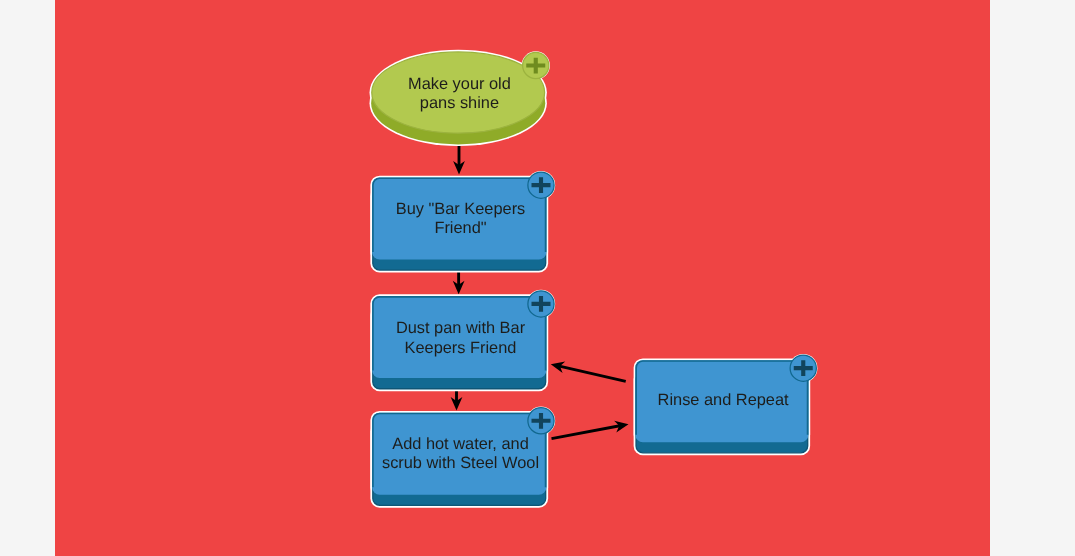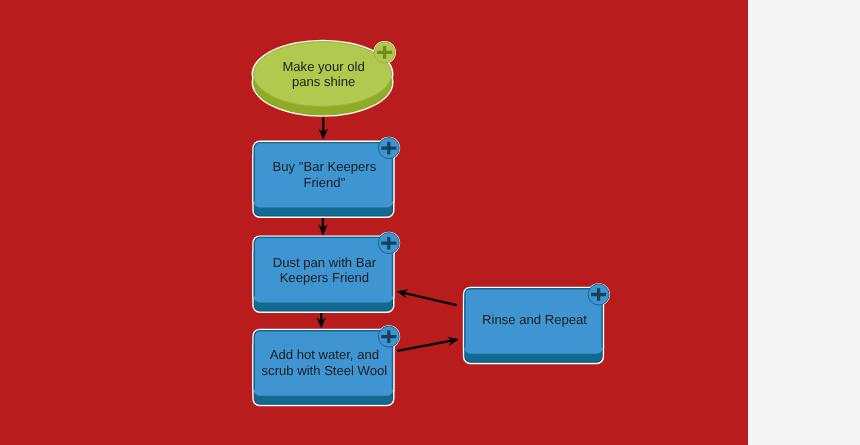--- a/index.html
+++ b/index.html
@@ -1,19 +1,19 @@
 <!DOCTYPE html>
 <html><head>
 <meta charset="utf-8">
 <title>Make your old pans shine</title>
 <style>
   html,body{margin:0;padding:0;}
   body{width:860px;height:445px;overflow:hidden;background:#f5f5f5;
        font-family:"Liberation Sans",sans-serif;}
-  #canvas{position:relative;width:748px;height:445px;background:#b91c1c;}
+  #canvas{position:relative;width:748px;height:445px;background:#ef4444;margin-left:44px;}
   svg#chart{position:absolute;left:0;top:0;width:860px;height:445px;display:block;
             shape-rendering:geometricPrecision;}
   .node-label{font-family:"Liberation Sans",sans-serif;font-size:13.1px;
               -webkit-font-smoothing:antialiased;text-rendering:geometricPrecision;
               transform:translateZ(0);
               fill:#1d1d1b;text-anchor:middle;white-space:pre;}
 </style>
 </head>
 <body>
 

